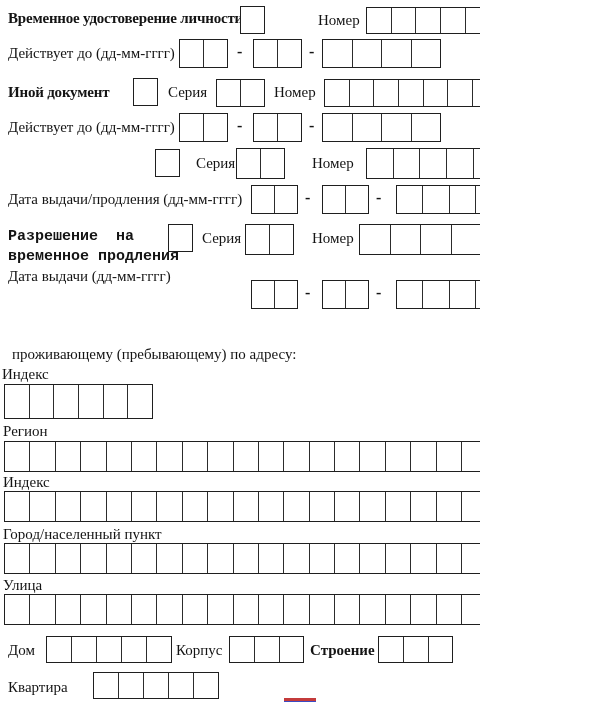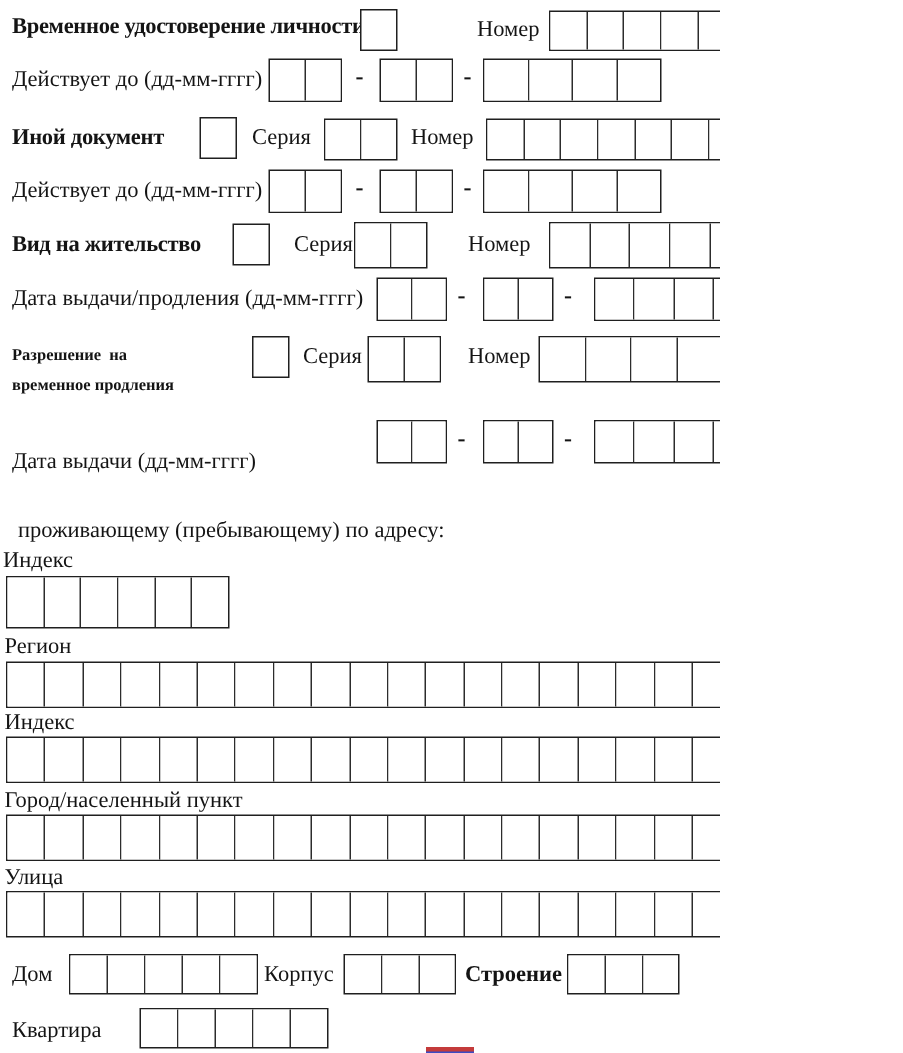--- a/index.html
+++ b/index.html
@@ -22,21 +22,21 @@
   .ser2 .cell{width:23px;height:26px;}
   .s2num .cell{width:23.7px;height:26px;}
   .ser3 .cell{width:23px;height:29px;}
   .s3num .cell{width:25.7px;height:29px;}
   .s4num .cell{width:29.7px;height:29px;}
   .idx .cell{width:23.7px;height:33px;}
   .full .cell{width:24.4px;height:29px;}
   .h5 .cell{width:24.1px;height:25px;}
   .h3 .cell{width:23.8px;height:25px;}
   .dash{position:absolute;font-size:16px;font-weight:700;}
-  .title4 div{font-size:11px;font-weight:700;line-height:20px;white-space:pre;}
+  .title4 div{font-size:15px;font-weight:700;line-height:20px;white-space:pre;font-family:Liberation Mono, monospace;}
   .artifact{position:absolute;left:284px;top:698px;width:32px;height:3px;background:#c43b3b;border-bottom:1px solid #3b4bc4;}
 </style>
 </head>
 <body>
 
 <div class="page">
 
   <div class="lbl bold" style="left:8px;top:10px;">Временное удостоверение личности</div>
   <div class="chk" style="left:240px;top:6px;"></div>
   <div class="lbl" style="left:318px;top:12px;">Номер</div>
@@ -97,21 +97,20 @@
       <span class="cell"></span>
     </div>
   <div class="dash" style="left:309px;top:117px;">-</div>
   <div class="cg dyear" style="left:322px;top:113px;">
       <span class="cell"></span>
       <span class="cell"></span>
       <span class="cell"></span>
       <span class="cell"></span>
     </div>
 
-  <div class="lbl bold" style="left:8px;top:155px;">Вид на жительство</div>
   <div class="chk" style="left:155px;top:149px;"></div>
   <div class="lbl" style="left:196px;top:155px;">Серия</div>
   <div class="cg ser3" style="left:236px;top:148px;">
       <span class="cell"></span>
       <span class="cell"></span>
     </div>
   <div class="lbl" style="left:312px;top:155px;">Номер</div>
   <div class="cg s3num" style="left:366px;top:148px;">
       <span class="cell"></span>
       <span class="cell"></span>
@@ -156,21 +155,21 @@
       <span class="cell"></span>
       <span class="cell"></span>
       <span class="cell"></span>
       <span class="cell"></span>
       <span class="cell"></span>
       <span class="cell"></span>
       <span class="cell"></span>
       <span class="cell"></span>
     </div>
 
-  <div class="lbl" style="left:8px;top:300px;text-align:right;">Дата выдачи (дд-мм-гггг)</div>
+  <div class="lbl" style="left:8px;top:268px;text-align:right;">Дата выдачи (дд-мм-гггг)</div>
   <div class="cg dpair2" style="left:251px;top:280px;">
       <span class="cell"></span>
       <span class="cell"></span>
     </div>
   <div class="dash" style="left:305px;top:284px;">-</div>
   <div class="cg dpair2" style="left:322px;top:280px;">
       <span class="cell"></span>
       <span class="cell"></span>
     </div>
   <div class="dash" style="left:376px;top:284px;">-</div>

